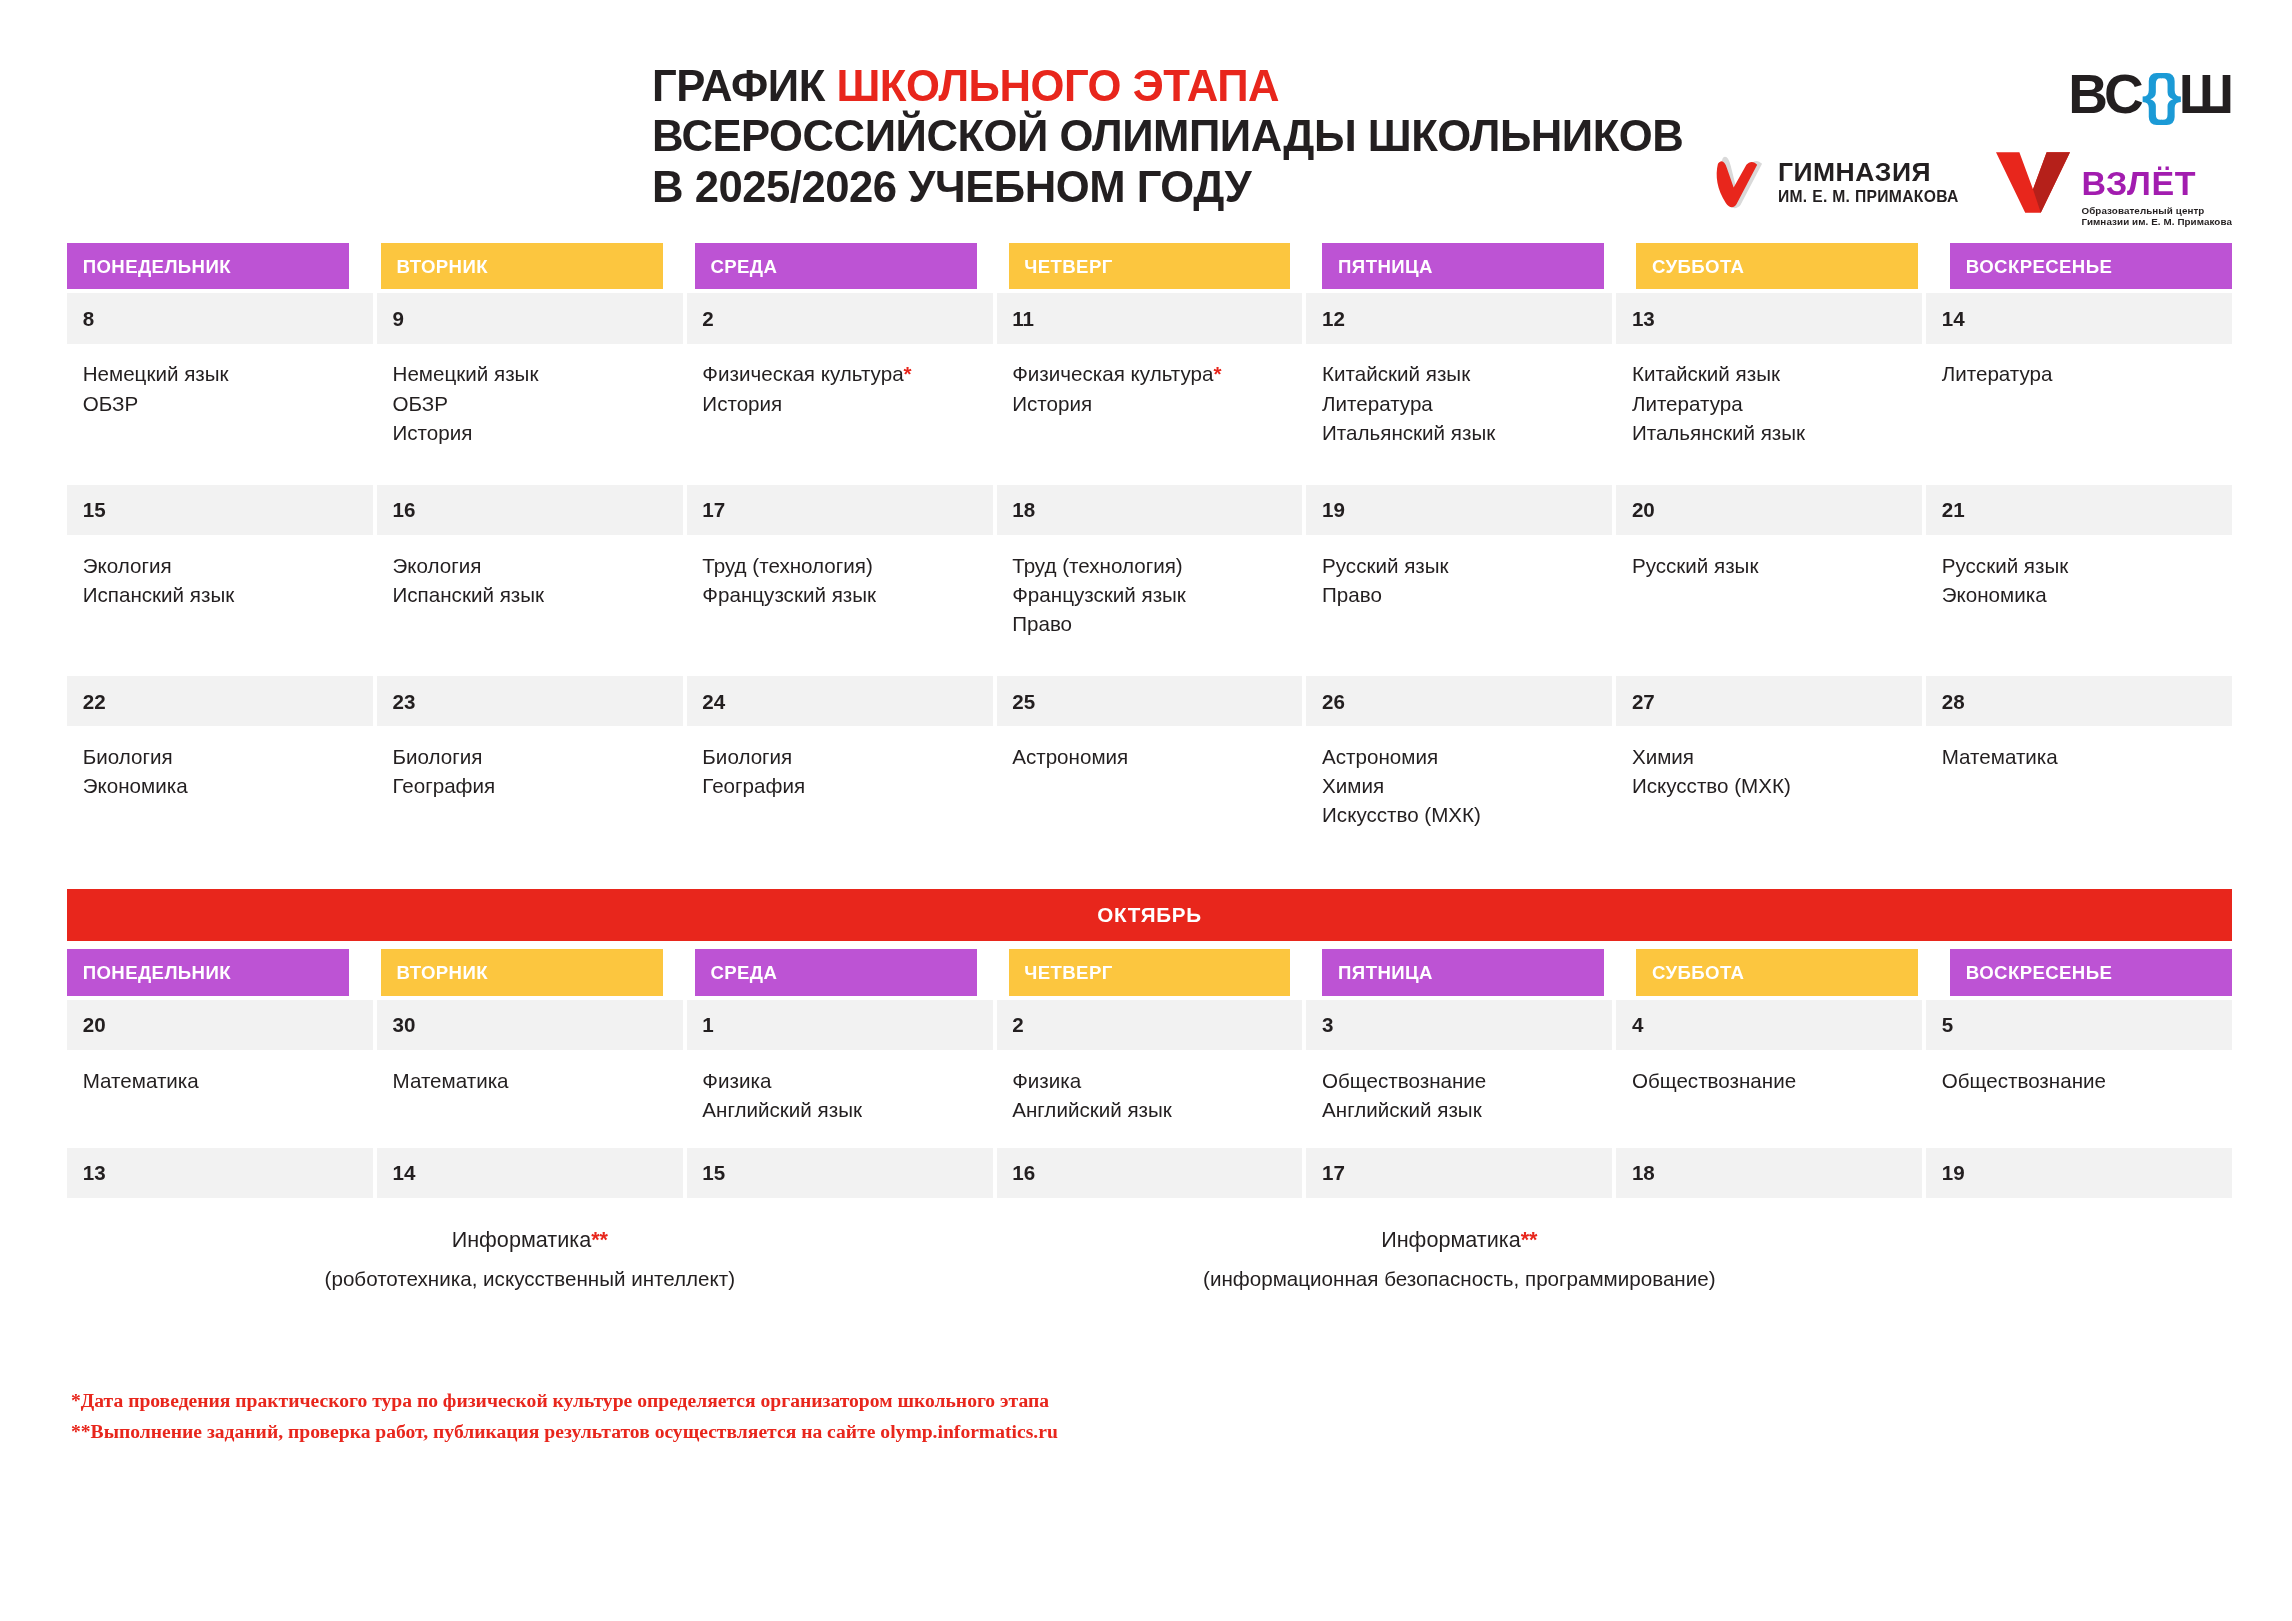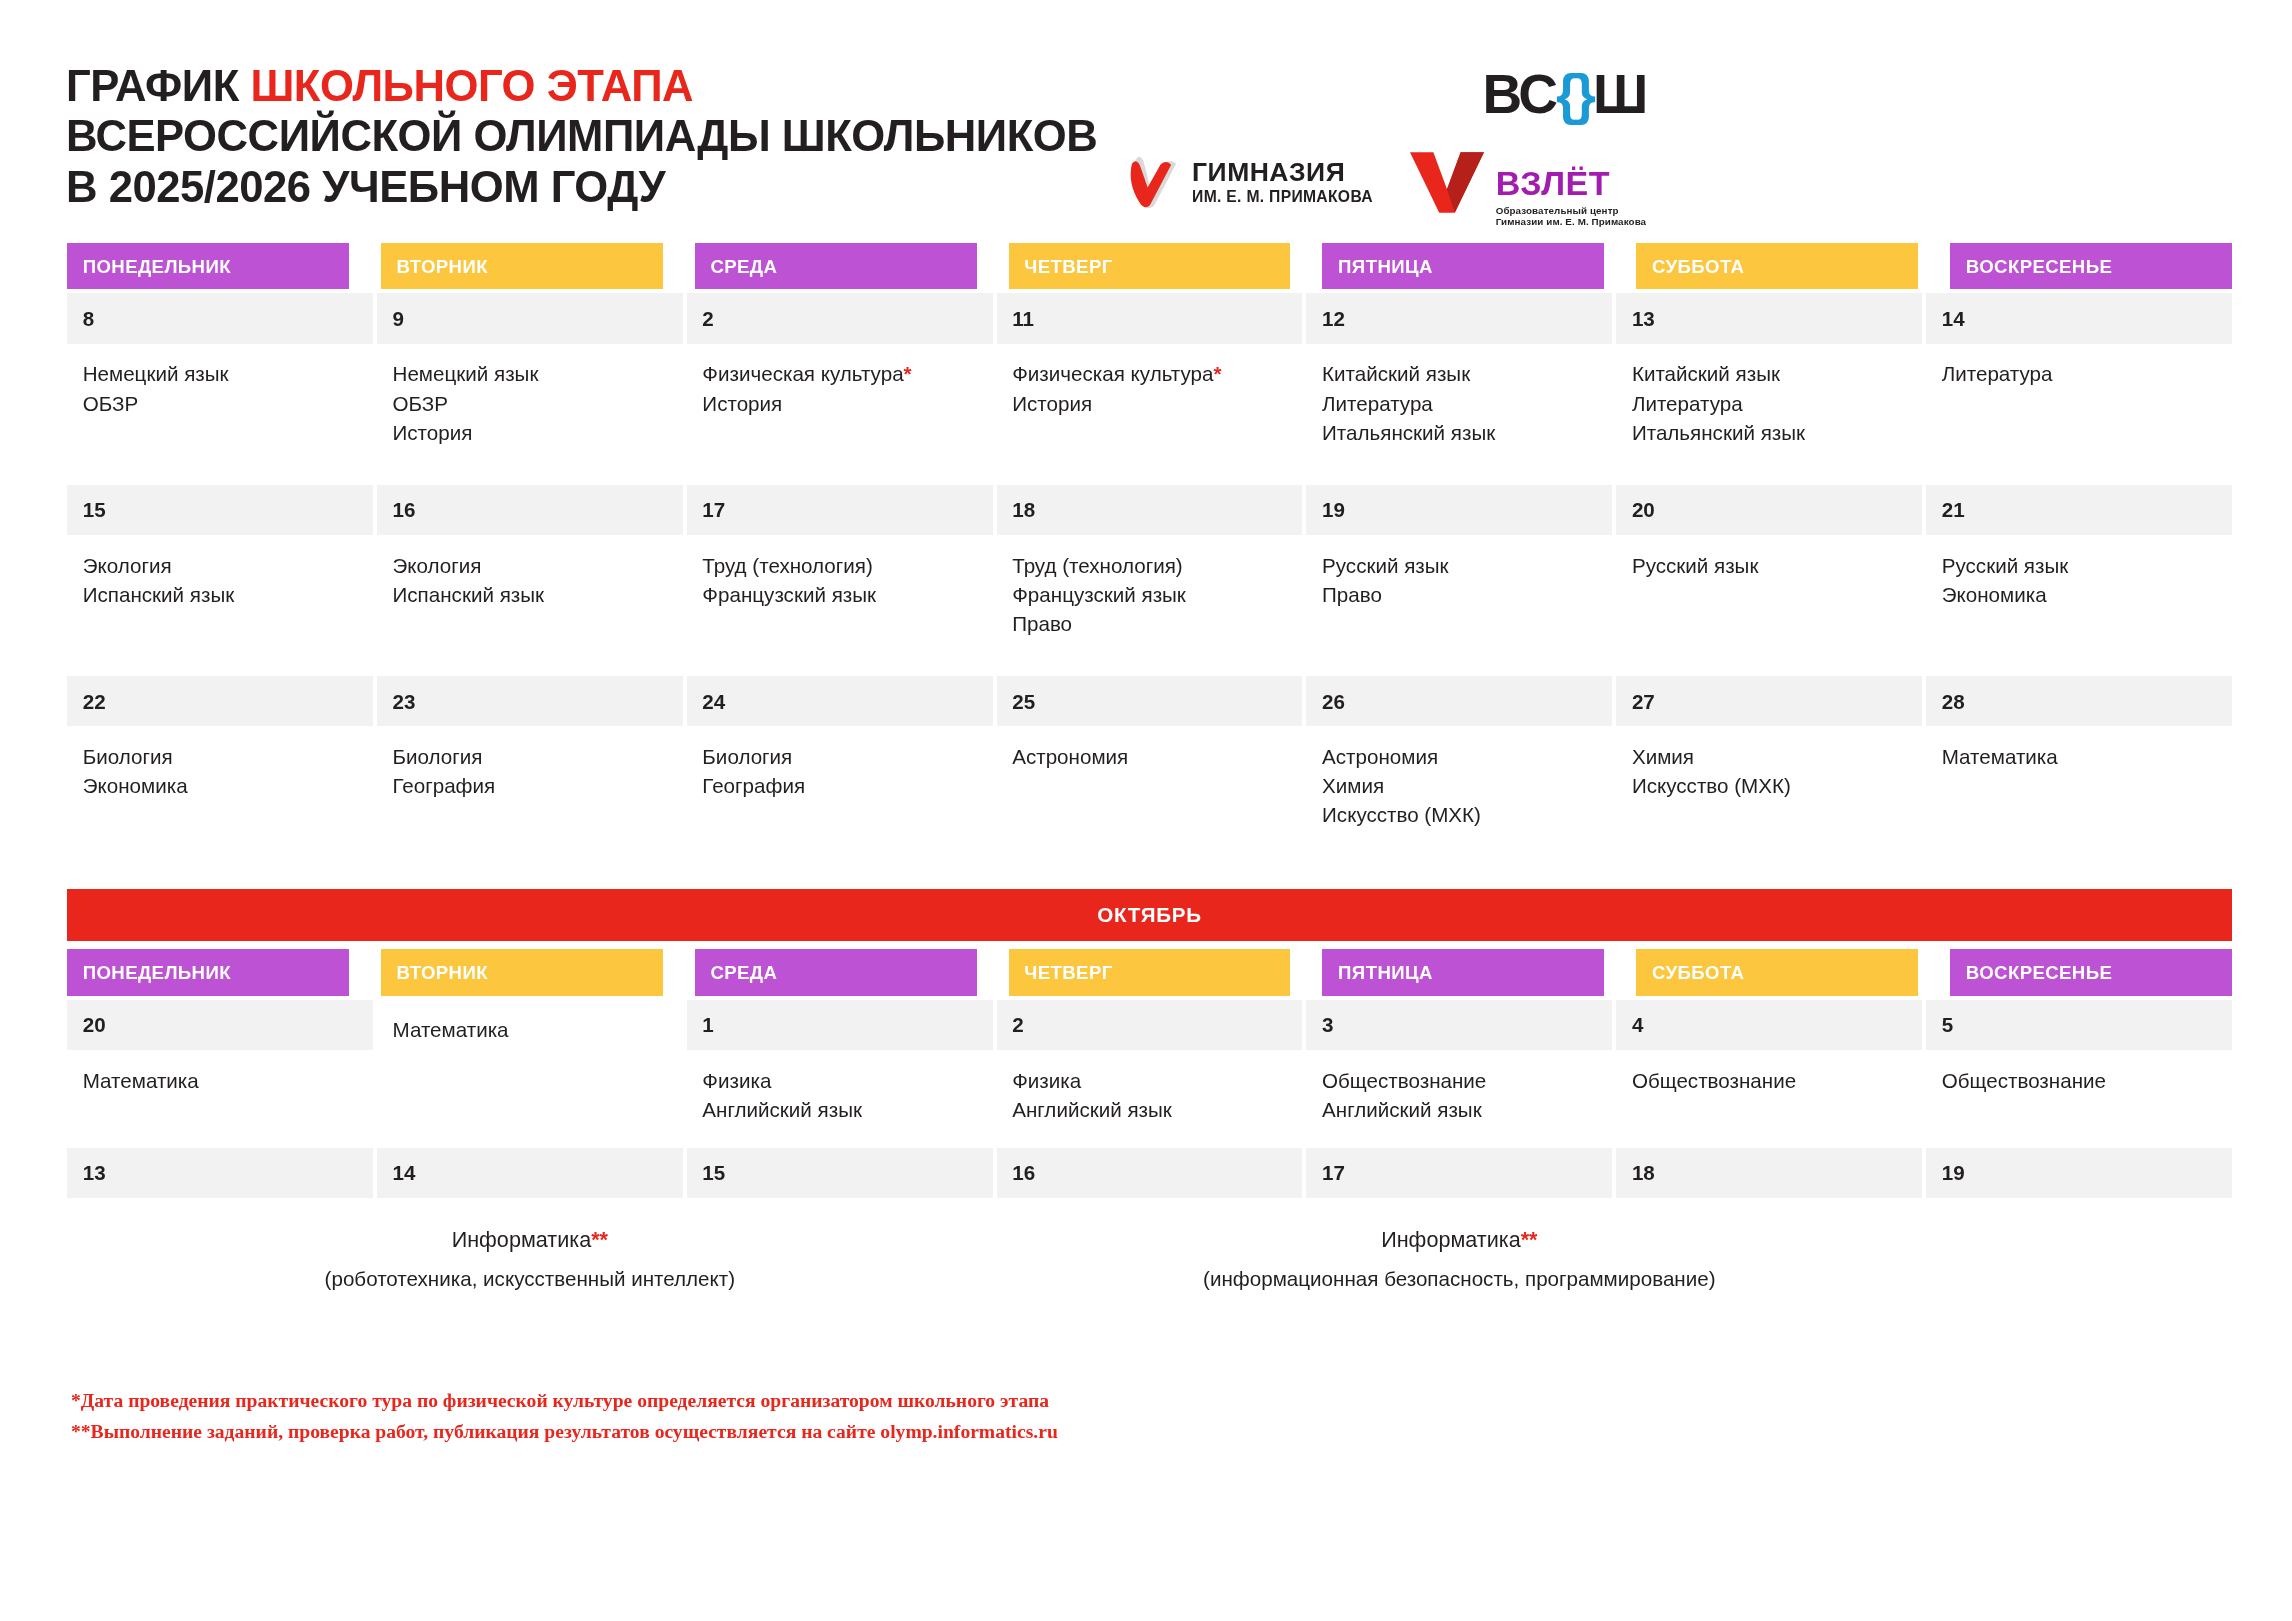--- a/index.html
+++ b/index.html
@@ -15,22 +15,22 @@
     width: 2293px;
     height: 1621px;
     background: #ffffff;
     padding: 0;
   }
 
   
   .header {
     display: flex;
     align-items: flex-start;
-    justify-content: flex-start;
-    padding: 61px 61px 0 66px;
+    justify-content: flex-end;
+    padding: 61px 61px 0 101px;
     height: 235px;
   }
   .title-block {
     font-weight: bold;
     line-height: 1.12;
     letter-spacing: -0.5px;
   }
   .title-line {
     font-size: 45px;
     font-weight: bold;
@@ -445,20 +445,21 @@
           <div class="dow p">ВОСКРЕСЕНЬЕ</div>
         </div>
         <div class="grid7 week-row">
           <div class="day-cell">
             <div class="day-num">20</div>
             <div class="day-body short">
               <div class="subject">Математика</div>
             </div>
           </div>
           <div class="day-cell">
+            <div class="day-num">30</div>
             <div class="day-body short">
               <div class="subject">Математика</div>
             </div>
           </div>
           <div class="day-cell">
             <div class="day-num">1</div>
             <div class="day-body short">
               <div class="subject">Физика</div>
               <div class="subject">Английский язык</div>
             </div>

